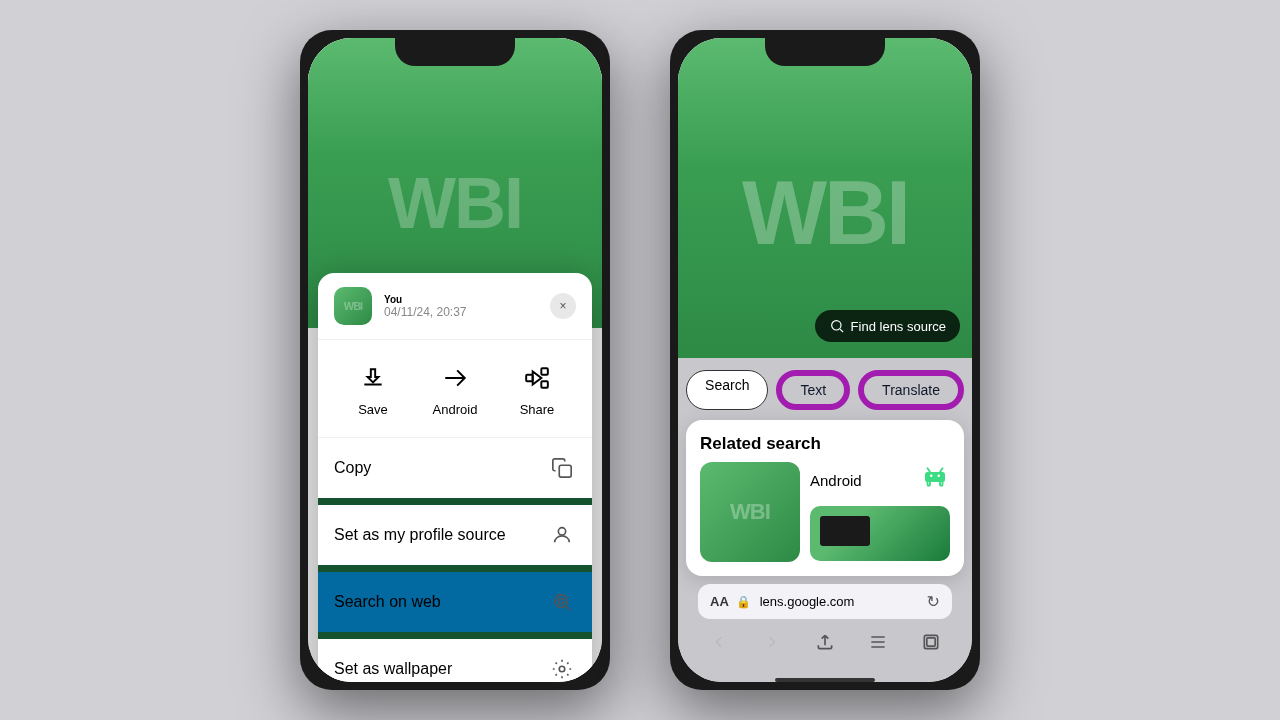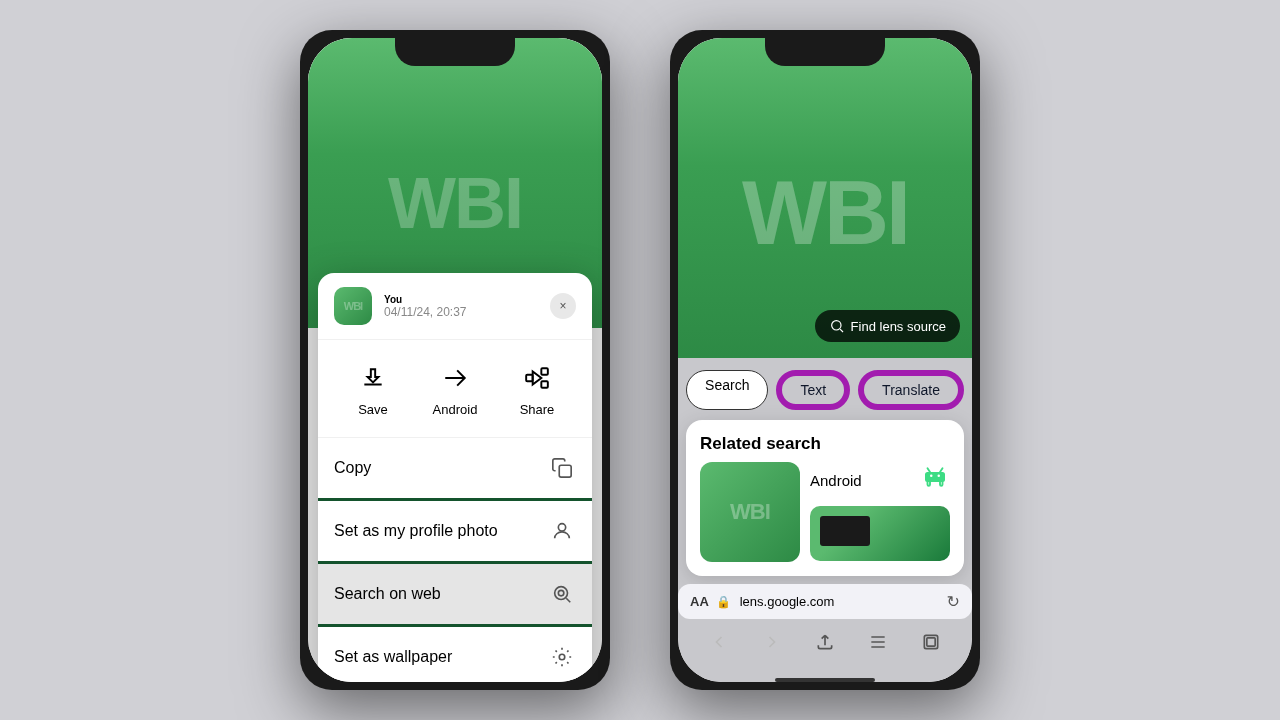--- a/index.html
+++ b/index.html
@@ -173,21 +173,21 @@
     }
     .action-label {
       font-size: 13px;
       color: #000;
       font-weight: 400;
     }
     .menu-item {
       display: flex;
       align-items: center;
       padding: 16px 16px;
-      border-bottom: 3px solid #14532d;
+      border-bottom: 7px solid #14532d;
       cursor: pointer;
     }
     .menu-item:last-child {
       border-bottom: none;
     }
     .menu-item-label {
       flex: 1;
       font-size: 16px;
       color: #000;
       font-weight: 400;
@@ -202,21 +202,21 @@
       color: #555;
     }
     .menu-item-icon svg {
       width: 22px;
       height: 22px;
       stroke: #555;
       fill: none;
       stroke-width: 1.8;
     }
     .menu-item.highlighted {
-      background: #e5e5e5;
+      background: #0369a1;
     }
 
     
     .phone2-content {
       width: 100%;
       height: 100%;
       background: #c8c8cc;
       position: relative;
     }
     .phone2-image {
@@ -340,21 +340,21 @@
     .related-bottom-img::after {
       content: '';
       position: absolute;
       top: 10px; left: 10px;
       width: 50px; height: 30px;
       background: #1a1a1a;
       border-radius: 3px;
     }
     .browser-bar {
       background: #f2f2f7;
-      margin: 8px 0 0;
+      margin: 8px 20px 0;
       border-radius: 12px;
       padding: 8px 12px;
       display: flex;
       align-items: center;
       gap: 8px;
     }
     .browser-aa {
       font-size: 13px;
       font-weight: 600;
       color: #333;
@@ -454,21 +454,21 @@
             <span class="menu-item-label">Copy</span>
             <div class="menu-item-icon">
               <svg viewBox="0 0 24 24">
                   <rect x="9" y="9" width="13" height="13" rx="2"></rect>
                   <path d="M5 15H4a2 2 0 01-2-2V4a2 2 0 012-2h9a2 2 0 012 2v1"></path>
                 </svg>
             </div>
           </div>
 
           <div class="menu-item">
-            <span class="menu-item-label">Set as my profile photo</span>
+            <span class="menu-item-label">Set as my profile source</span>
             <div class="menu-item-icon">
               <svg viewBox="0 0 24 24">
                   <circle cx="12" cy="8" r="4"></circle>
                   <path d="M4 20c0-4 3.6-7 8-7s8 3 8 7"></path>
                 </svg>
             </div>
           </div>
 
           <div class="menu-item highlighted">
             <span class="menu-item-label">Search on web</span>

